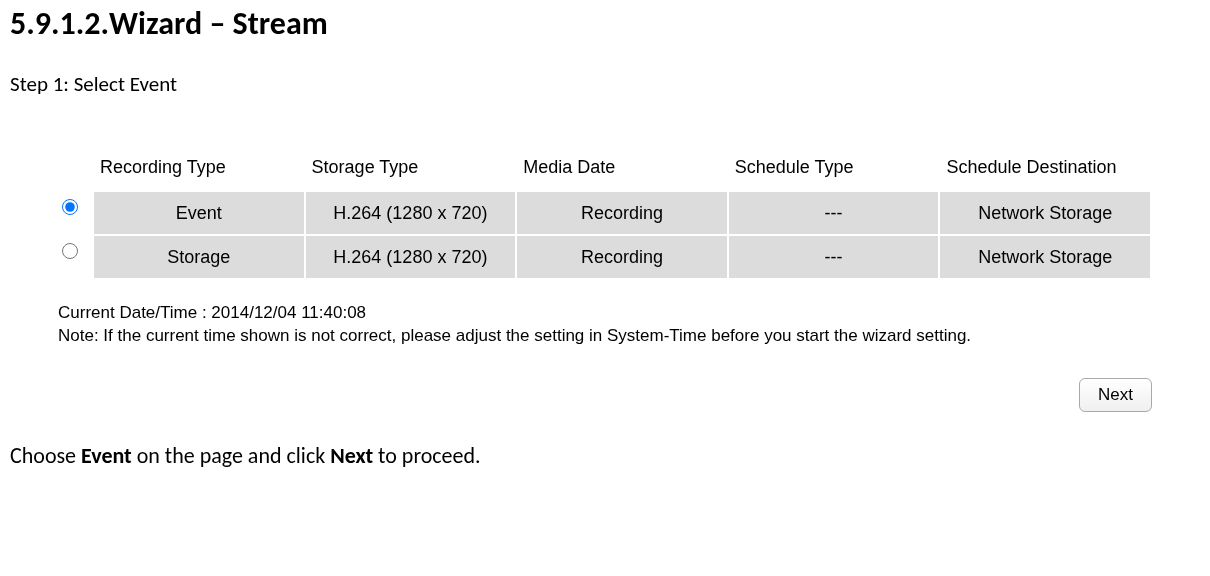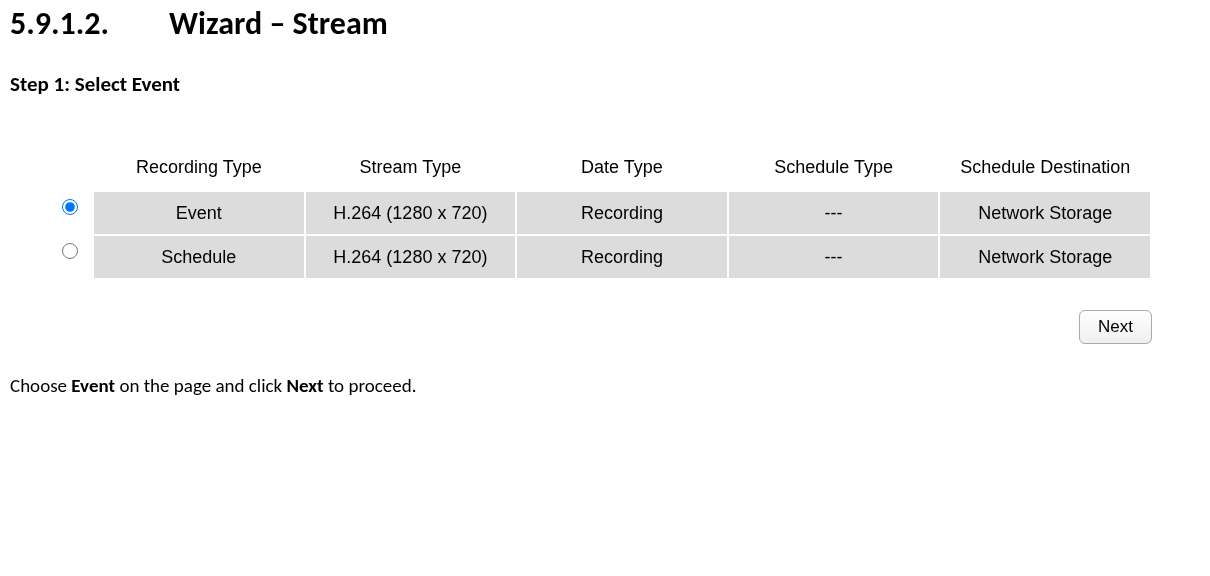--- a/index.html
+++ b/index.html
@@ -13,25 +13,24 @@
   .page {
     padding: 0 10px 20px 10px;
   }
   .section-heading {
     font-size: 32px;
     font-weight: 700;
     margin: 4px 0 28px 0;
   }
   .section-heading .num {
     display: inline-block;
-    margin-right: 60px;
   }
   .step-title {
     font-size: 21px;
-    font-weight: 700;
+    font-weight: 400;
     margin: 0 0 50px 0;
   }
 
   .wizard-block {
     padding: 0 48px;
     font-family: Arial, Helvetica, sans-serif;
   }
   .wizard-table {
     display: flex;
     align-items: flex-start;
@@ -58,21 +57,21 @@
     border-collapse: separate;
     border-spacing: 2px;
     width: 100%;
     table-layout: fixed;
   }
   table.grid th {
     font-weight: normal;
     font-size: 18px;
     color: #000;
     padding: 8px 6px 12px 6px;
-    text-align: center;
+    text-align: left;
     background: #fff;
   }
   table.grid td {
     background: #dcdcdc;
     font-size: 18px;
     color: #000;
     text-align: center;
     height: 42px;
     padding: 0 6px;
     vertical-align: middle;
@@ -94,21 +93,21 @@
     font-family: Arial, Helvetica, sans-serif;
     font-size: 17px;
     padding: 6px 18px;
     background: linear-gradient(#ffffff, #efefef);
     border: 1px solid #a9a9a9;
     border-radius: 6px;
     cursor: pointer;
   }
 
   .instruction {
-    font-size: 19px;
+    font-size: 22px;
     margin-top: 30px;
   }
   .instruction b {
     font-weight: 700;
   }
 </style>
 </head>
 <body>
 
 <div class="page">
@@ -127,45 +126,49 @@
           <input type="radio" name="rec" checked="" style="">
         </div>
         <div class="radio-cell">
           <input type="radio" name="rec" style="">
         </div>
       </div>
       <table class="grid">
         <thead>
           <tr>
             <th>Recording Type</th>
-            <th>Stream Type</th>
-            <th>Date Type</th>
+            <th>Storage Type</th>
+            <th>Media Date</th>
             <th>Schedule Type</th>
             <th>Schedule Destination</th>
           </tr>
         </thead>
         <tbody>
           <tr>
             <td>Event</td>
             <td>H.264 (1280 x 720)</td>
             <td>Recording</td>
             <td>---</td>
             <td>Network Storage</td>
           </tr>
           <tr>
-            <td>Schedule</td>
+            <td>Storage</td>
             <td>H.264 (1280 x 720)</td>
             <td>Recording</td>
             <td>---</td>
             <td>Network Storage</td>
           </tr>
         </tbody>
       </table>
     </div>
 
+    <div class="info-block">
+      <div>Current Date/Time : 2014/12/04 11:40:08</div>
+      <div>Note: If the current time shown is not correct, please adjust the setting in System-Time before you start the wizard setting.</div>
+    </div>
 
     <div class="button-row">
       <button class="next-btn">Next</button>
     </div>
 
   </div>
 
   <div class="instruction">
     <span>Choose </span><b>Event</b><span> on the page and click </span><b>Next</b><span> to proceed.</span>
   </div>

